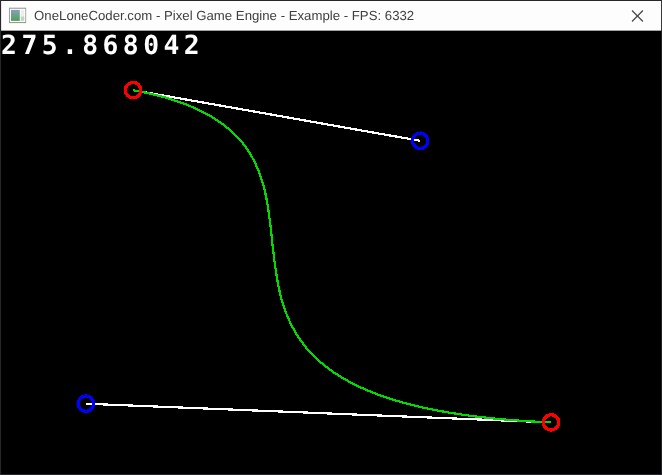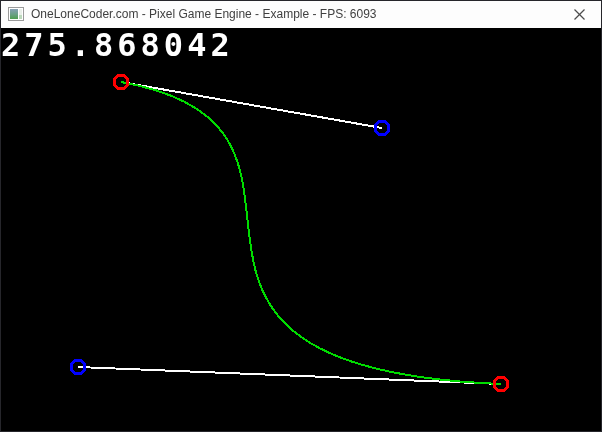--- a/index.html
+++ b/index.html
@@ -75,21 +75,21 @@
     position: absolute;
     top: 0; left: 0;
   }
   .value-readout {
     position: absolute;
     top: 1px;
     left: 1px;
     color: #ffffff;
     font-family: "DejaVu Sans Mono", monospace;
     font-weight: bold;
-    font-size: 32px;
+    font-size: 24px;
     line-height: 1;
     letter-spacing: 4px;
     z-index: 10;
   }
 </style>
 </head>
 <body>
 
 <div class="window">
 
@@ -100,21 +100,21 @@
           <stop offset="0" stop-color="#87a0b4"></stop>
           <stop offset="0.55" stop-color="#6aa184"></stop>
           <stop offset="1" stop-color="#4f9e4f"></stop>
         </linearGradient>
       </defs>
       <rect x="0.5" y="1.5" width="15" height="13" fill="#ffffff" stroke="#9a9a9a"></rect>
       <rect x="2" y="3" width="8" height="10" fill="url(#iconGrad)"></rect>
       <rect x="11" y="3" width="3" height="10" fill="#e9efe9"></rect>
       <rect x="11" y="9" width="3" height="4" fill="#bcd9bc"></rect>
     </svg>
-    <span class="window-title">OneLoneCoder.com - Pixel Game Engine - Example - FPS: 6093</span>
+    <span class="window-title">OneLoneCoder.com - Pixel Game Engine - Example - FPS: 6332</span>
     <button class="close-btn">
       <svg width="11" height="11" viewBox="0 0 11 11">
         <line x1="0.5" y1="0.5" x2="10.5" y2="10.5" stroke="#4c4c4c" stroke-width="1.2"></line>
         <line x1="10.5" y1="0.5" x2="0.5" y2="10.5" stroke="#4c4c4c" stroke-width="1.2"></line>
       </svg>
     </button>
   </div>
 
   <div class="game-canvas">
     <svg id="spline-svg" class="spline-svg" width="602" height="404" viewBox="0 0 602 404">

